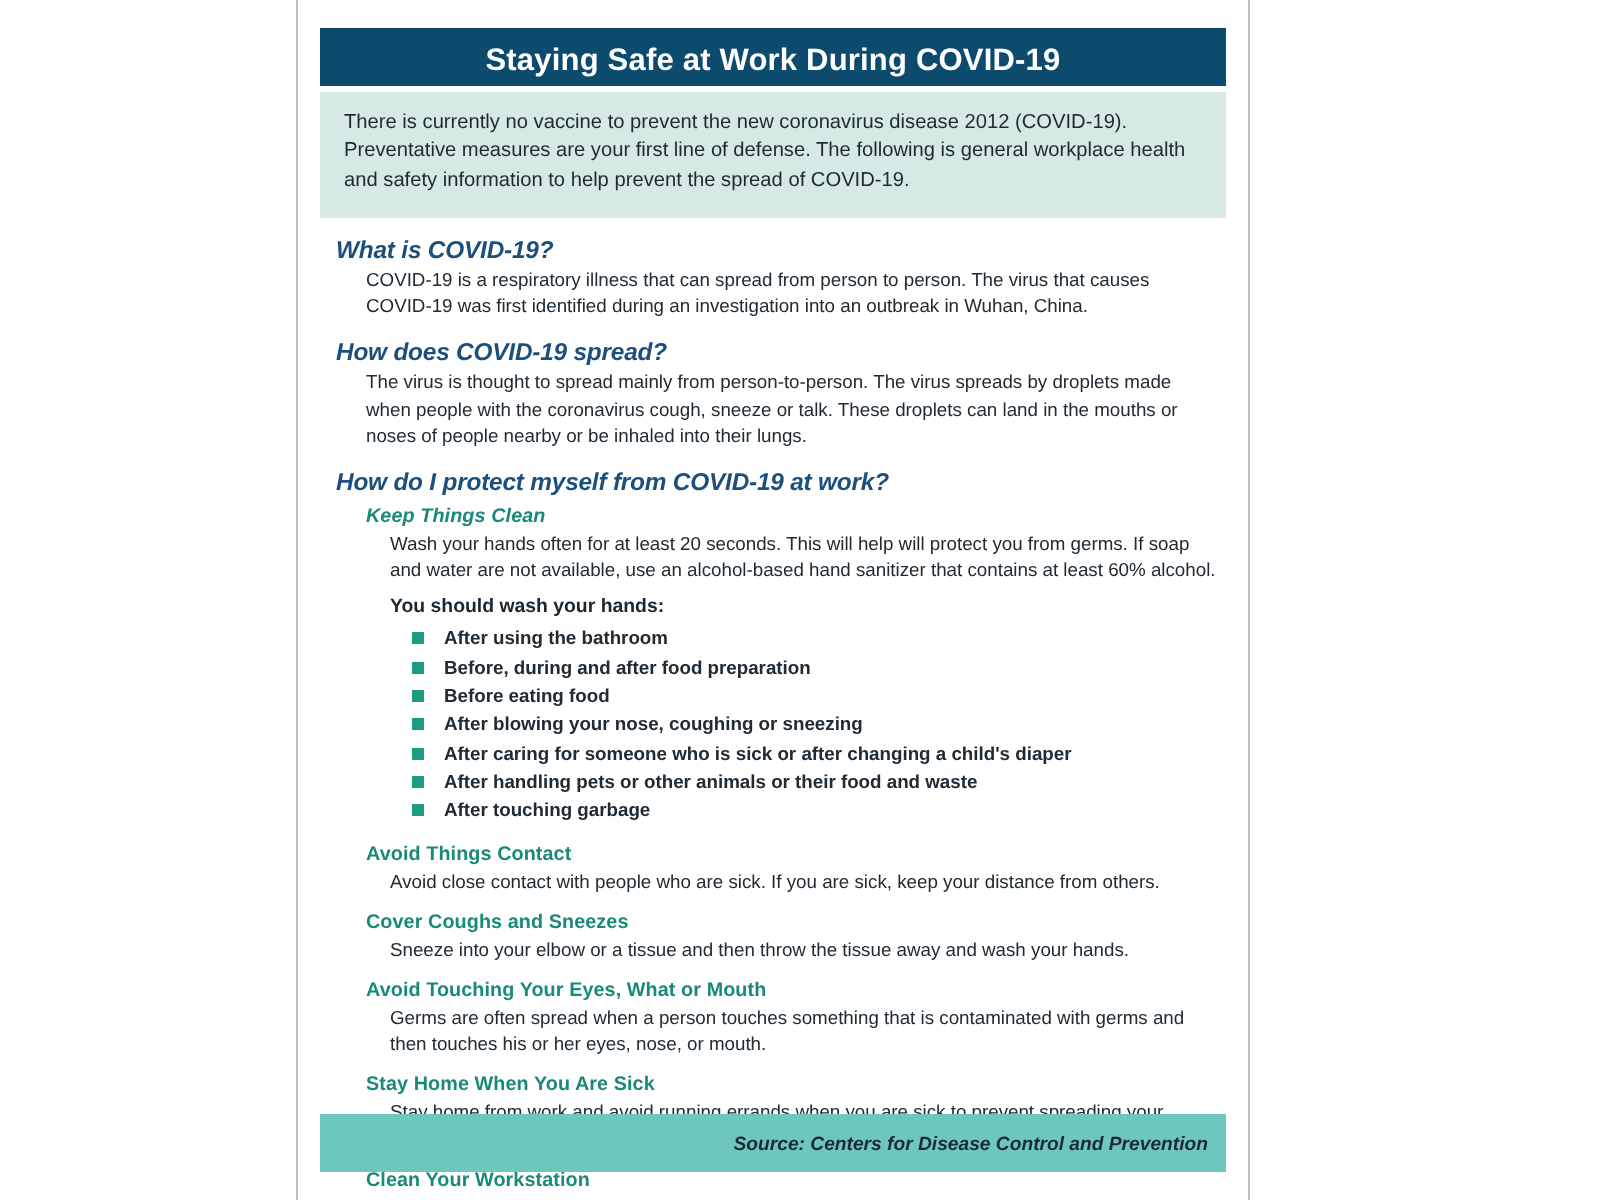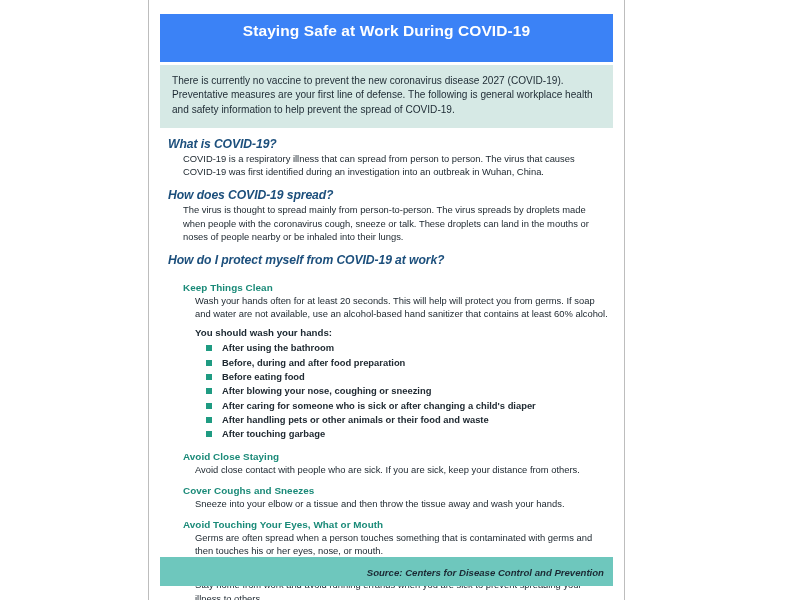--- a/index.html
+++ b/index.html
@@ -23,27 +23,27 @@
     top: 0px;
     width: 477px;
     height: 600px;
     background: #ffffff;
     border-left: 1px solid #bdbdbd;
     border-right: 1px solid #bdbdbd;
     box-sizing: border-box;
     padding: 14px 11px 0 11px;
   }
   .title-bar {
-    background: #3b82f6;
+    background: #0c4a6e;
     color: #ffffff;
     text-align: center;
     font-size: 15.5px;
     font-weight: bold;
     letter-spacing: 0.1px;
-    padding: 8px 4px 23px 4px;
+    padding: 8px 4px 4px 4px;
     line-height: 1.1;
   }
   .intro-box {
     background: #d6e9e5;
     padding: 9px 12px 11px 12px;
     margin-top: 3px;
   }
   .intro-box p {
     margin: 0;
     font-size: 10.1px;
@@ -68,21 +68,21 @@
     line-height: 1.4;
     color: #212b33;
   }
   .sub-head {
     color: #1a8a78;
     font-weight: bold;
     font-size: 9.9px;
     margin: 9px 0 1px 17px;
     letter-spacing: 0.05px;
   }
-  .sub-head.first { margin-top: 15px; }
+  .sub-head.first { margin-top: 5px; font-style: italic; }
   .sub-body {
     margin: 0 0 0 29px;
     font-size: 9.4px;
     line-height: 1.4;
     color: #212b33;
   }
   .list-label {
     margin: 7px 0 3px 29px;
     font-size: 9.7px;
     font-weight: bold;
@@ -131,21 +131,21 @@
 <body>
 
 <div id="stage">
   <div class="page">
 
     <div class="title-bar">
       <span>Staying Safe at Work During COVID-19</span>
     </div>
 
     <div class="intro-box">
-      <p>There is currently no vaccine to prevent the new coronavirus disease 2027 (COVID-19). Preventative measures are your first line of defense. The following is general workplace health and safety information to help prevent the spread of COVID-19.</p>
+      <p>There is currently no vaccine to prevent the new coronavirus disease 2012 (COVID-19). Preventative measures are your first line of defense. The following is general workplace health and safety information to help prevent the spread of COVID-19.</p>
     </div>
 
     <div class="body-area">
 
       <div class="q-head">What is COVID-19?</div>
       <p class="q-body">COVID-19 is a respiratory illness that can spread from person to person. The virus that causes COVID-19 was first identified during an investigation into an outbreak in Wuhan, China.</p>
 
       <div class="q-head spaced">How does COVID-19 spread?</div>
       <p class="q-body">The virus is thought to spread mainly from person-to-person. The virus spreads by droplets made when people with the coronavirus cough, sneeze or talk. These droplets can land in the mouths or noses of people nearby or be inhaled into their lungs.</p>
 
@@ -158,21 +158,21 @@
       <ul class="wash-list">
         <li><span class="bullet-sq"></span><span>After using the bathroom</span></li>
         <li><span class="bullet-sq"></span><span>Before, during and after food preparation</span></li>
         <li><span class="bullet-sq"></span><span>Before eating food</span></li>
         <li><span class="bullet-sq"></span><span>After blowing your nose, coughing or sneezing</span></li>
         <li><span class="bullet-sq"></span><span>After caring for someone who is sick or after changing a child's diaper</span></li>
         <li><span class="bullet-sq"></span><span>After handling pets or other animals or their food and waste</span></li>
         <li><span class="bullet-sq"></span><span>After touching garbage</span></li>
       </ul>
 
-      <div class="sub-head">Avoid Close Staying</div>
+      <div class="sub-head">Avoid Things Contact</div>
       <p class="sub-body">Avoid close contact with people who are sick. If you are sick, keep your distance from others.</p>
 
       <div class="sub-head">Cover Coughs and Sneezes</div>
       <p class="sub-body">Sneeze into your elbow or a tissue and then throw the tissue away and wash your hands.</p>
 
       <div class="sub-head">Avoid Touching Your Eyes, What or Mouth</div>
       <p class="sub-body">Germs are often spread when a person touches something that is contaminated with germs and then touches his or her eyes, nose, or mouth.</p>
 
       <div class="sub-head">Stay Home When You Are Sick</div>
       <p class="sub-body">Stay home from work and avoid running errands when you are sick to prevent spreading your illness to others.</p>

